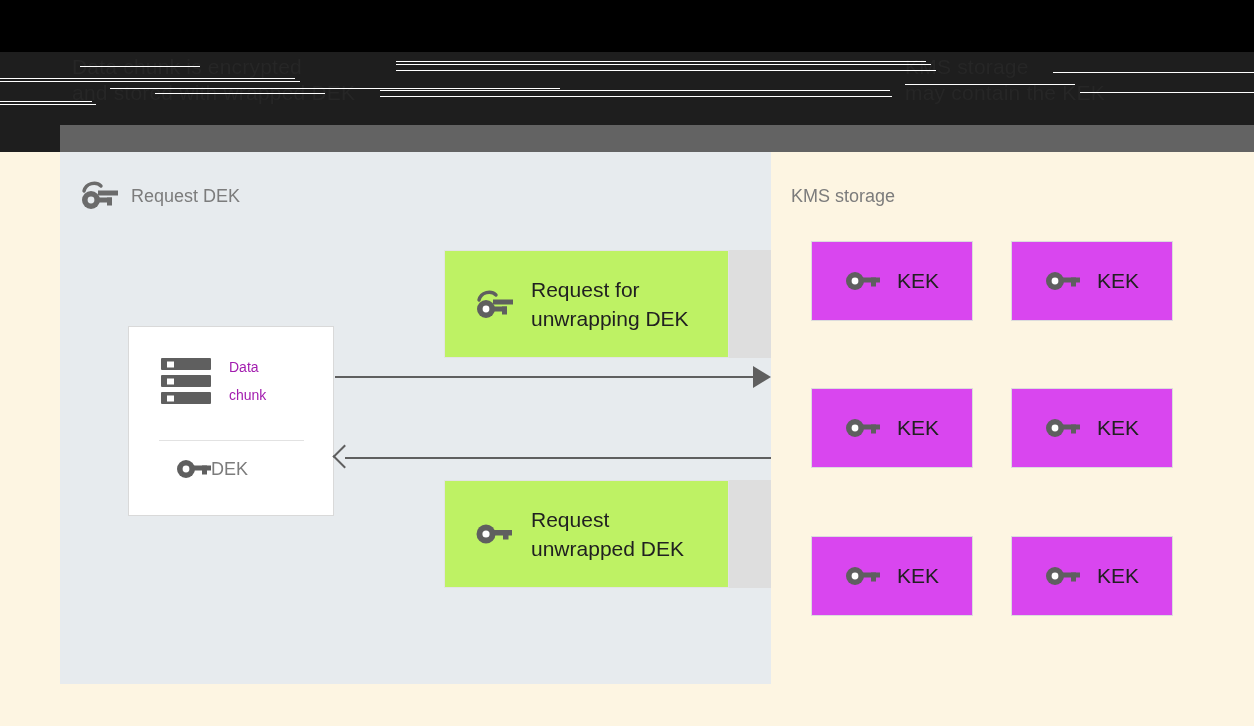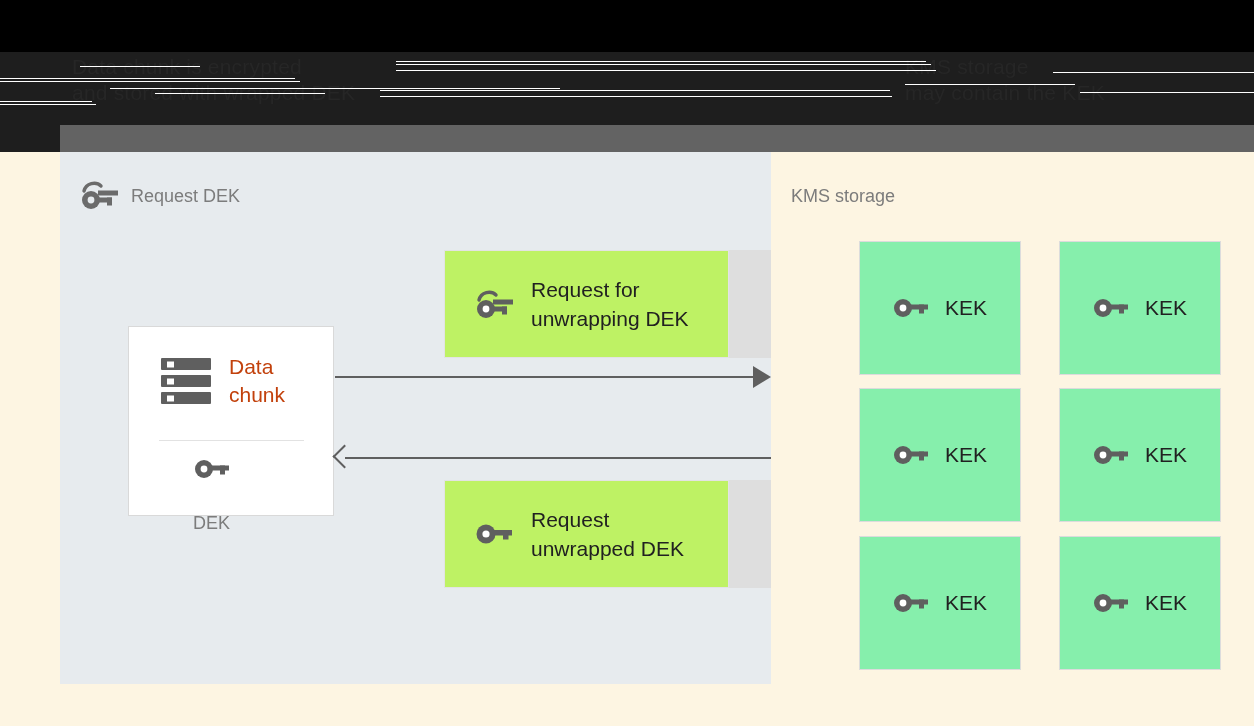--- a/index.html
+++ b/index.html
@@ -77,27 +77,27 @@
 
   .wrapped-key-icon { position: absolute; left: 80px; top: 180px; }
 
   
   .card-datachunk {
     position: absolute; left: 128px; top: 326px; width: 206px; height: 190px;
     background: #ffffff; border: 1px solid #d9d9d9;
   }
   .dc-row { display: flex; align-items: center; gap: 16px; padding: 26px 0 0 30px; }
   .dc-label {
-    color: #c2410c; font-size: 21px; line-height: 28px; white-space: pre-line;
+    color: #a21caf; font-size: 14px; line-height: 28px; white-space: pre-line;
   }
   .dc-divider {
     position: absolute; left: 30px; top: 113px; width: 145px; height: 1px; background: #e2e2e2;
   }
   .dc-dek-row {
-    position: absolute; left: 64px; top: 131px; display: flex; align-items: center; gap: 33px; flex-direction: column;
+    position: absolute; left: 48px; top: 131px; display: flex; align-items: center; gap: 0;
   }
   .dc-dek-label { color: #7c7c7c; font-size: 18px; }
 
   
   .msg-shadow {
     position: absolute; background: #dedede;
   }
   .msg-shadow.m1 { left: 444px; top: 250px; width: 327px; height: 108px; }
   .msg-shadow.m2 { left: 444px; top: 480px; width: 327px; height: 108px; }
   .card-msg {
@@ -119,23 +119,23 @@
     border-left: 18px solid #5f5f5f;
   }
   .arrowhead-left {
     position: absolute; left: 336px; top: 448px; width: 17px; height: 17px;
     border-left: 2px solid #5f5f5f; border-bottom: 2px solid #5f5f5f;
     transform: rotate(45deg);
   }
 
   
   .kek-card {
-    position: absolute; width: 162px; height: 134px;
-    background: #86efac; border: 1px solid #dcdcdc;
-    display: flex; align-items: center; justify-content: center; gap: 16px; margin-left: 48px;
+    position: absolute; width: 162px; height: 80px;
+    background: #d946ef; border: 1px solid #dcdcdc;
+    display: flex; align-items: center; justify-content: center; gap: 16px;
   }
   .kek-label { color: #212121; font-size: 21px; }
 
   svg { display: block; }
 </style>
 </head>
 <body>
 
 <div id="stage">
 

